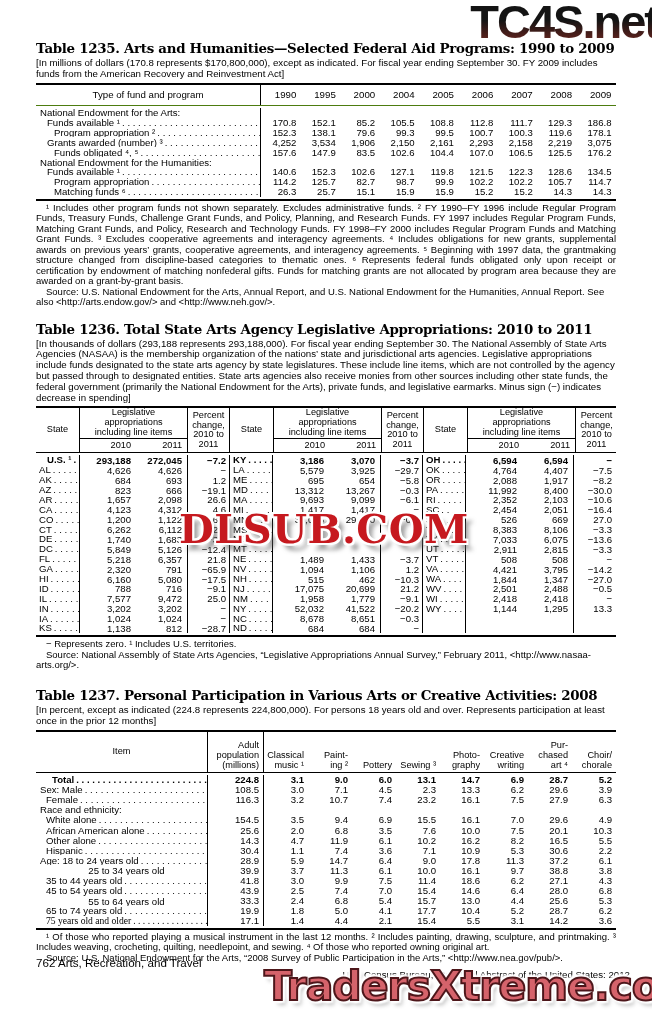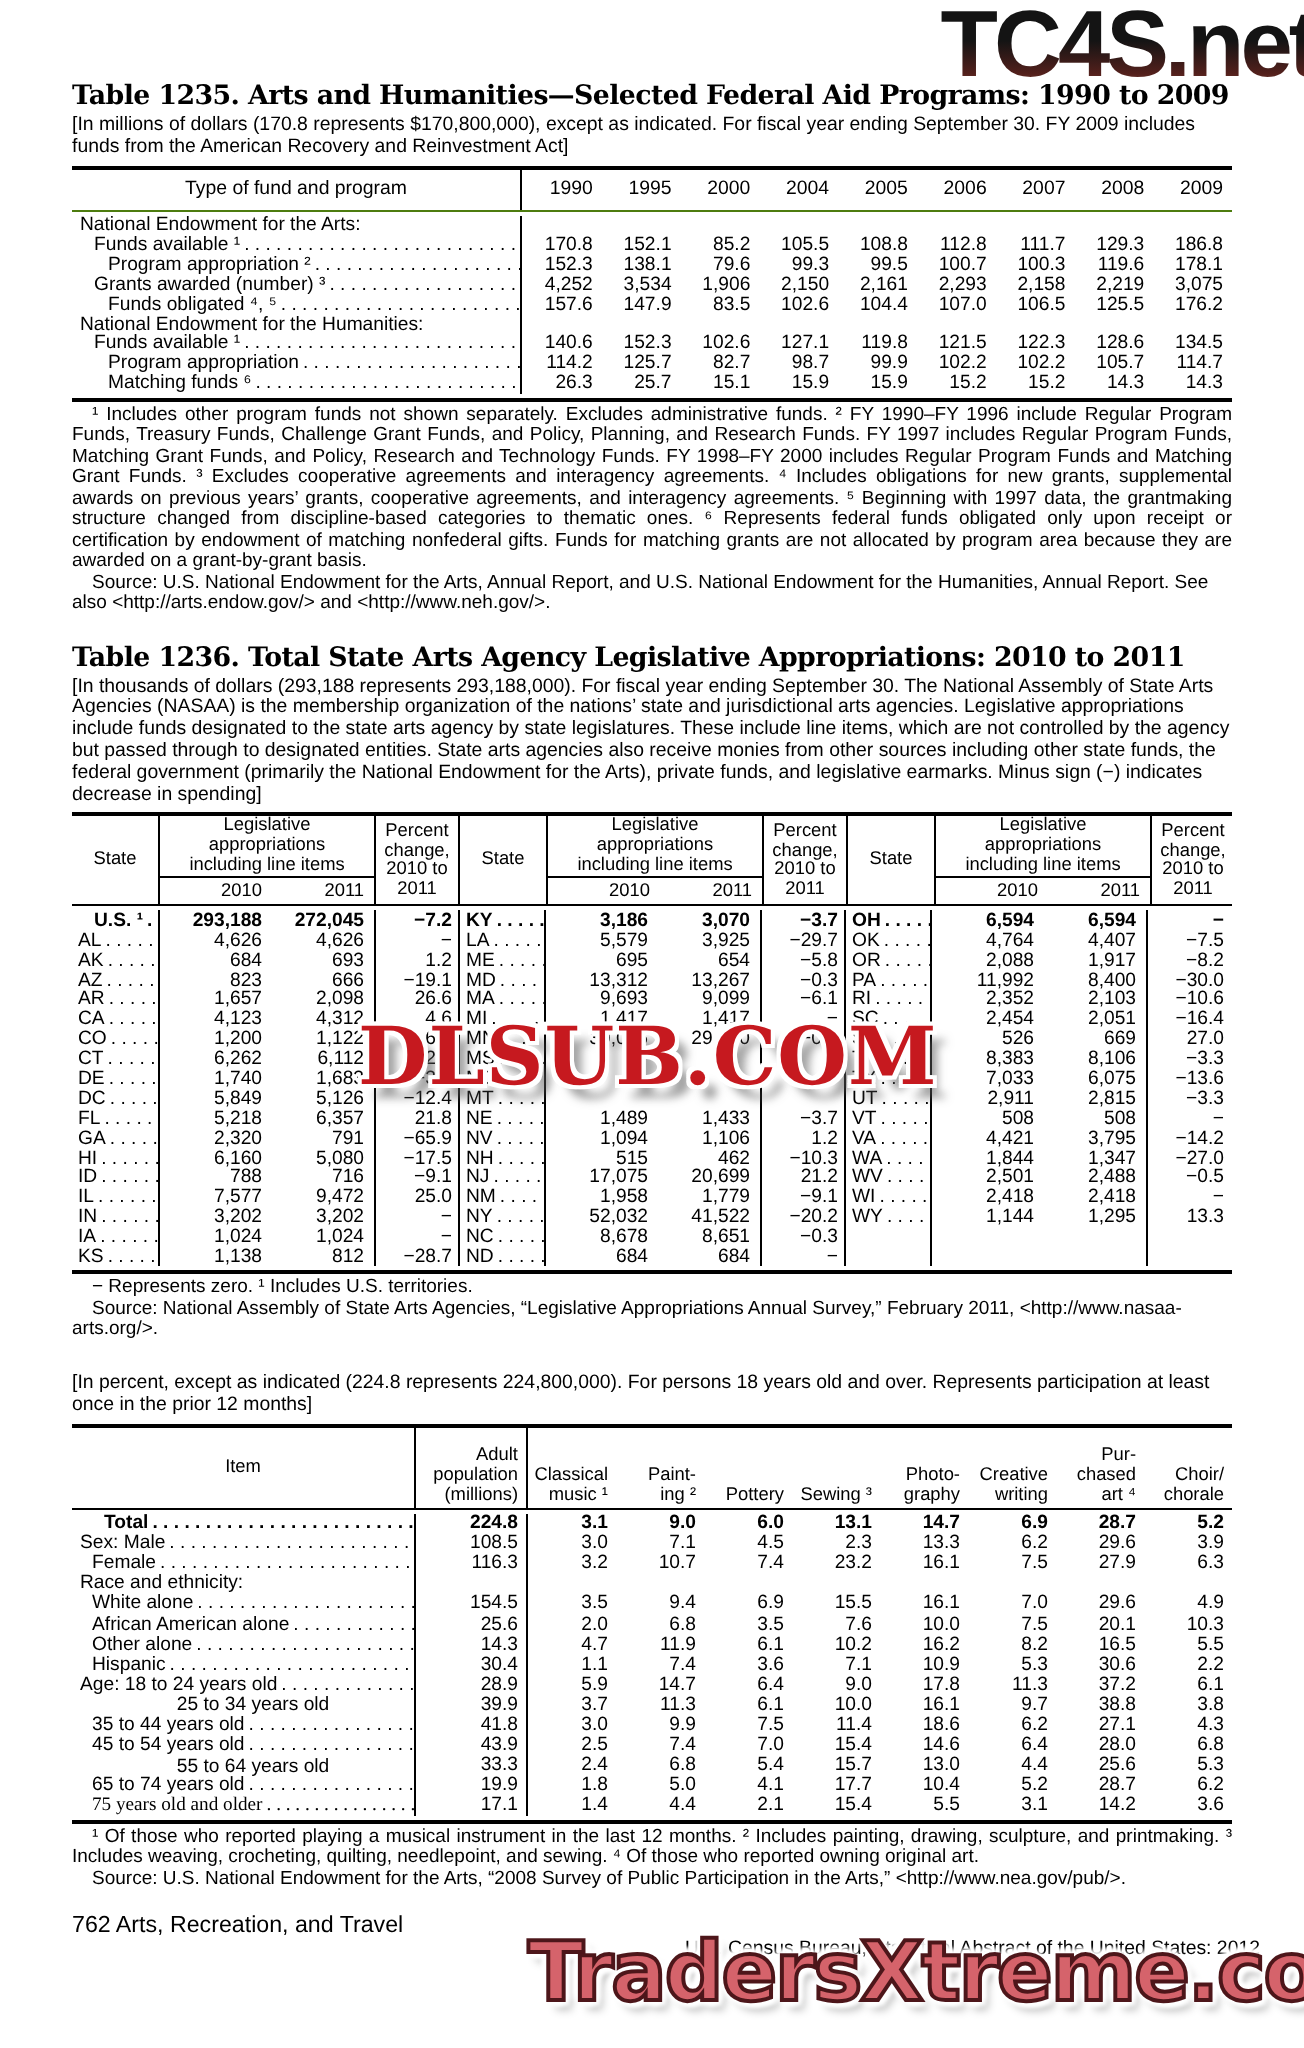--- a/index.html
+++ b/index.html
@@ -41,21 +41,21 @@
   .ghstate{grid-row:1/3;grid-column:1;border-right:1px solid #000;display:flex;
            align-items:center;justify-content:center;}
   .ghap{grid-column:2/4;grid-row:1;border-bottom:1px solid #000;display:flex;
         align-items:flex-end;justify-content:center;text-align:center;
         white-space:pre-line;padding-bottom:1px;}
   .ghpct{grid-column:4;grid-row:1/3;border-left:1px solid #000;display:flex;
          align-items:center;justify-content:center;text-align:center;white-space:pre-line;}
   .ghyr{display:flex;align-items:center;justify-content:flex-end;padding-right:5px;}
   .r36{display:flex;height:9.9px;font-size:9.6px;align-items:center;}
   .c36{box-sizing:border-box;align-self:stretch;display:flex;align-items:center;overflow:hidden;}
-  .c36.st{flex:0 0 44px;border-right:1px solid #000;padding-left:3px;}
+  .c36.st{flex:0 0 44px;border-right:1px solid #000;padding-left:3px;align-items:flex-end;}
   .c36.st.gsep{border-left:1px solid #000;}
   .c36.st.usind{padding-left:11px;}
   .c36.n{flex:0 0 56px;justify-content:flex-end;padding-right:5px;}
   .c36.n2{flex:0 0 51px;}
   .c36.pc{flex:0 0 42px;justify-content:flex-end;padding-right:3px;border-left:1px solid #000;}
 
   
   .h37{display:flex;border-bottom:1px solid #000;height:40px;font-size:9.2px;line-height:9.8px;}
   .stub37{flex:0 0 172px;border-right:1px solid #000;display:flex;align-items:center;
           justify-content:center;box-sizing:border-box;}
@@ -711,20 +711,21 @@
           </div>
         <div class="pad35"></div>
       </div>
       <div class="wm wm-mid">DLSUB.COM</div>
     </div>
     <p class="fn" style="text-align:left">− Represents zero. ¹ Includes U.S. territories.</p>
     <p class="src">Source: National Assembly of State Arts Agencies, “Legislative Appropriations Annual Survey,” February 2011, &lt;http://www.nasaa-arts.org/&gt;.</p>
   </div>
 
   <div class="sect" style="margin-top:16px">
+    <h2 class="t-title">Table 1237. Personal Participation in Various Arts or Creative Activities: 2008</h2>
     <p class="t-note">[In percent, except as indicated (224.8 represents 224,800,000). For persons 18 years old and over. Represents participation at least once in the prior 12 months]</p>
     <div class="tbl">
       <div class="h37">
         <div class="stub37">Item</div>
       <div class="hc37 adult">Adult
 population
 (millions)</div>
           <div class="hc37">Classical
 music ¹</div>
           <div class="hc37">Paint-

